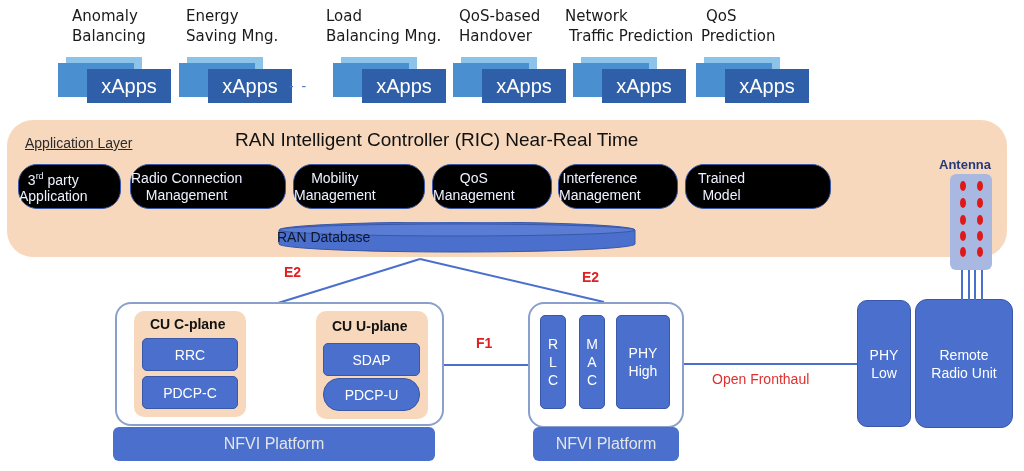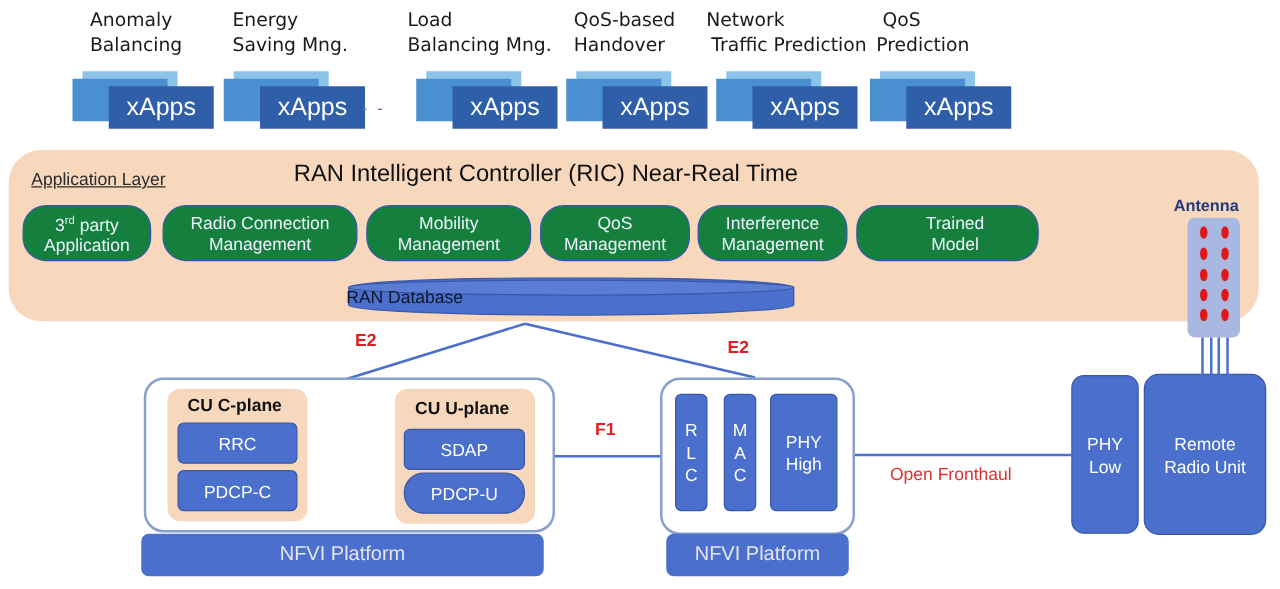--- a/index.html
+++ b/index.html
@@ -7,21 +7,21 @@
   .abs { position:absolute; }
   .xapp-label { font-family:"DejaVu Sans", sans-serif; font-size:15px; color:#1a1a1a; line-height:20px; white-space:nowrap; }
   .stack { width:92px; height:46px; }
   .stack .l3 { position:absolute; left:16px; top:0; width:76px; height:34px; background:#8cc3e8; }
   .stack .l2 { position:absolute; left:8px; top:6px; width:76px; height:34px; background:#4a90d0; }
   .stack .l1 { position:absolute; left:0; top:12px; width:84px; height:34px; background:#2f5fa8; color:#fff; font-size:20px; display:flex; align-items:center; justify-content:center;margin-left:37px; }
   .dots { color:#4a7ac0; font-size:14px; letter-spacing:2px; }
   .ric { left:7px; top:120px; width:1000px; height:137px; background:#f7d8bd; border-radius:26px; }
   .ric-title { font-size:19px; color:#111; }
   .app-layer { font-size:14px; color:#2b2b2b;text-decoration:underline; }
-  .mod { background:#15803d; border:1px solid #3a58a8; border-radius:19px; color:#eef2ff; font-size:14px; display:flex; align-items:center; justify-content:center; text-align:center; line-height:17px; }
+  .mod { background:#000000; border:1px solid #3a58a8; border-radius:19px; color:#eef2ff; font-size:14px; display:flex; align-items:center; justify-content:flex-start; text-align:center; line-height:17px; }
   .db { left:277px; top:222px; width:360px; height:32px; }
   .frame { border:2px solid #8aa0cc; border-radius:16px; background:#fff; }
   .cu-box { background:#f7d8bd; border-radius:10px; }
   .cu-title { font-size:14px; font-weight:bold; color:#111; }
   .blk { background:#4a6fcc; border:1px solid #3a58a8; border-radius:5px; color:#fff; font-size:14px; display:flex; align-items:center; justify-content:center; text-align:center; }
   .nfvi { background:#4a6fcc; border-radius:6px; color:#e5e5e5; font-size:16px; display:flex; align-items:center; justify-content:center; }
   .iface { color:#e02020; font-weight:bold; font-size:14px; }
   .fronthaul { color:#e03030; font-size:14px; }
   .vtxt { display:flex; flex-direction:column; align-items:center; justify-content:center; line-height:18px; }
   sup { font-size:9px; }

